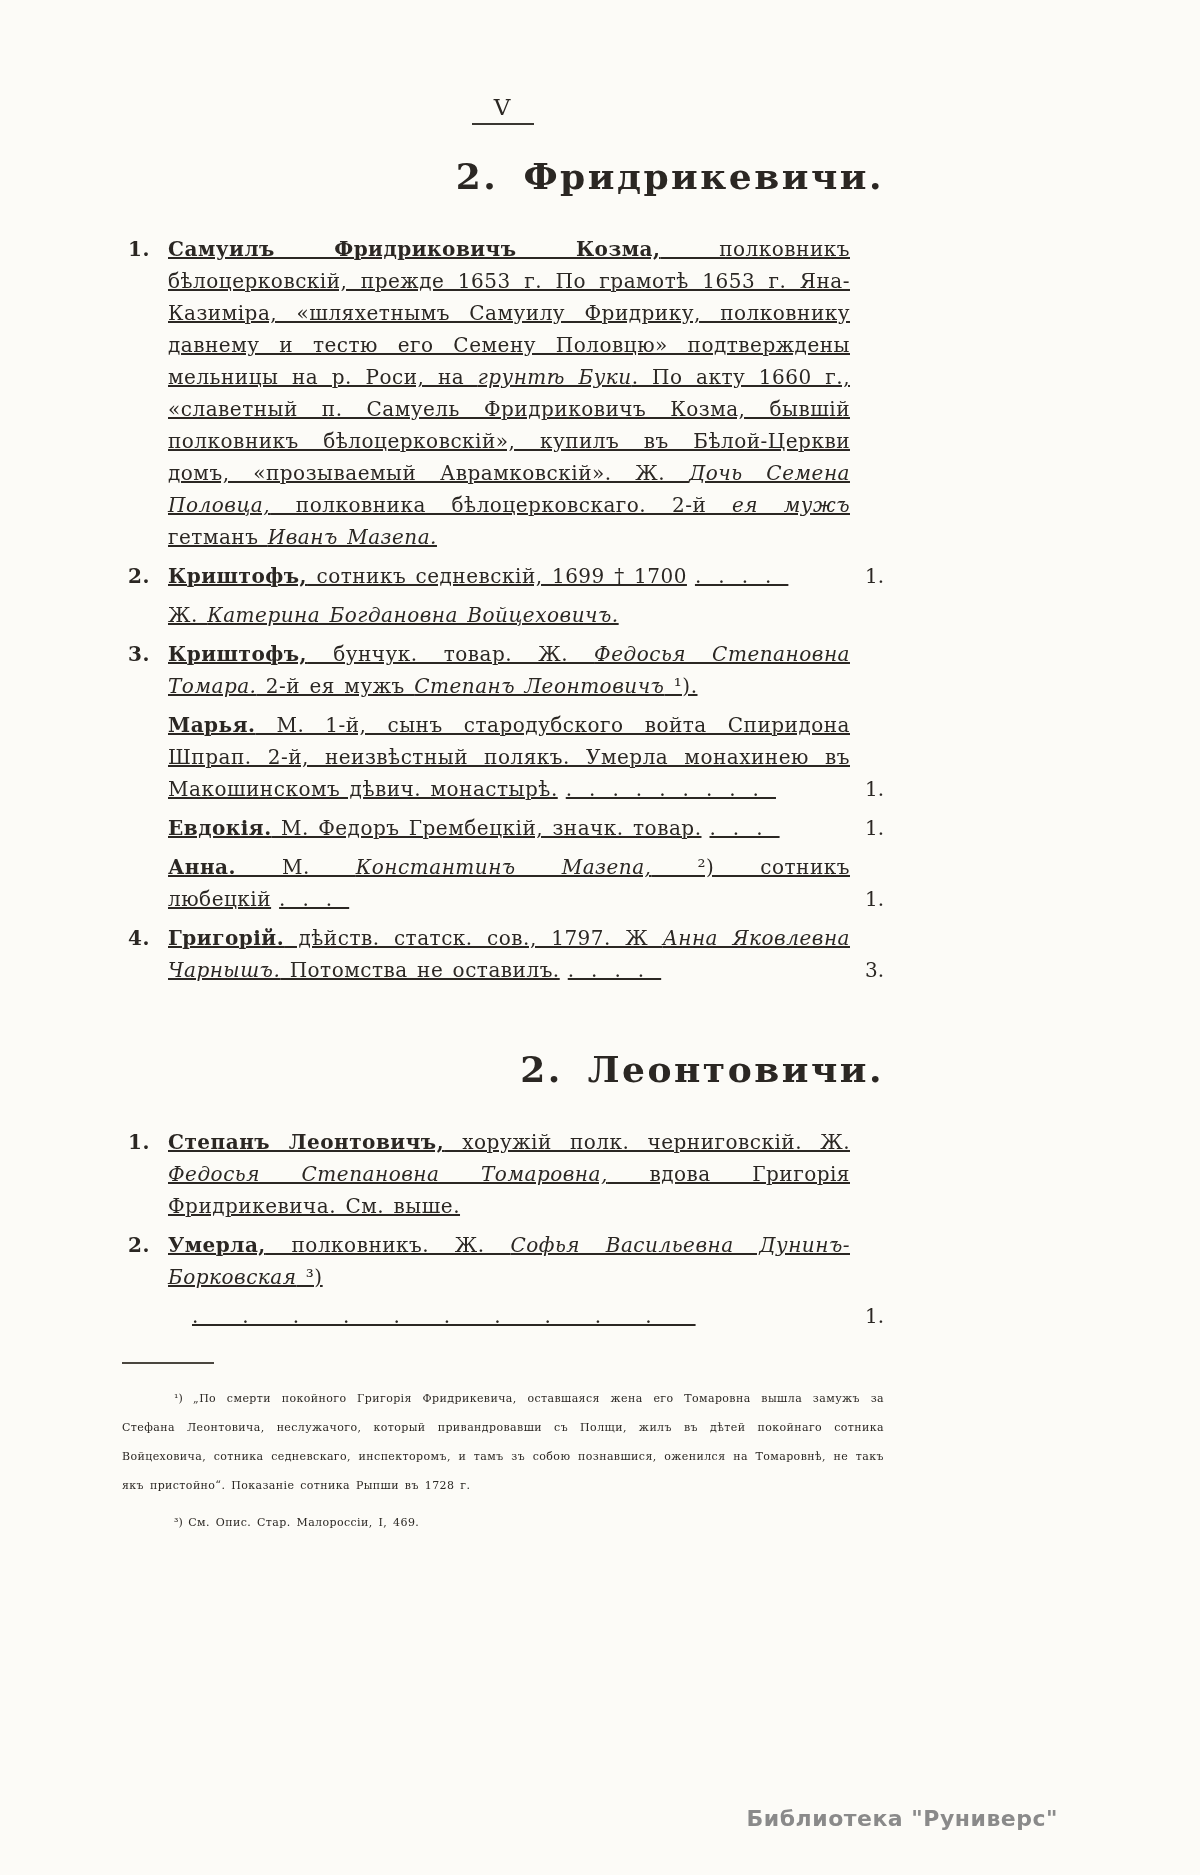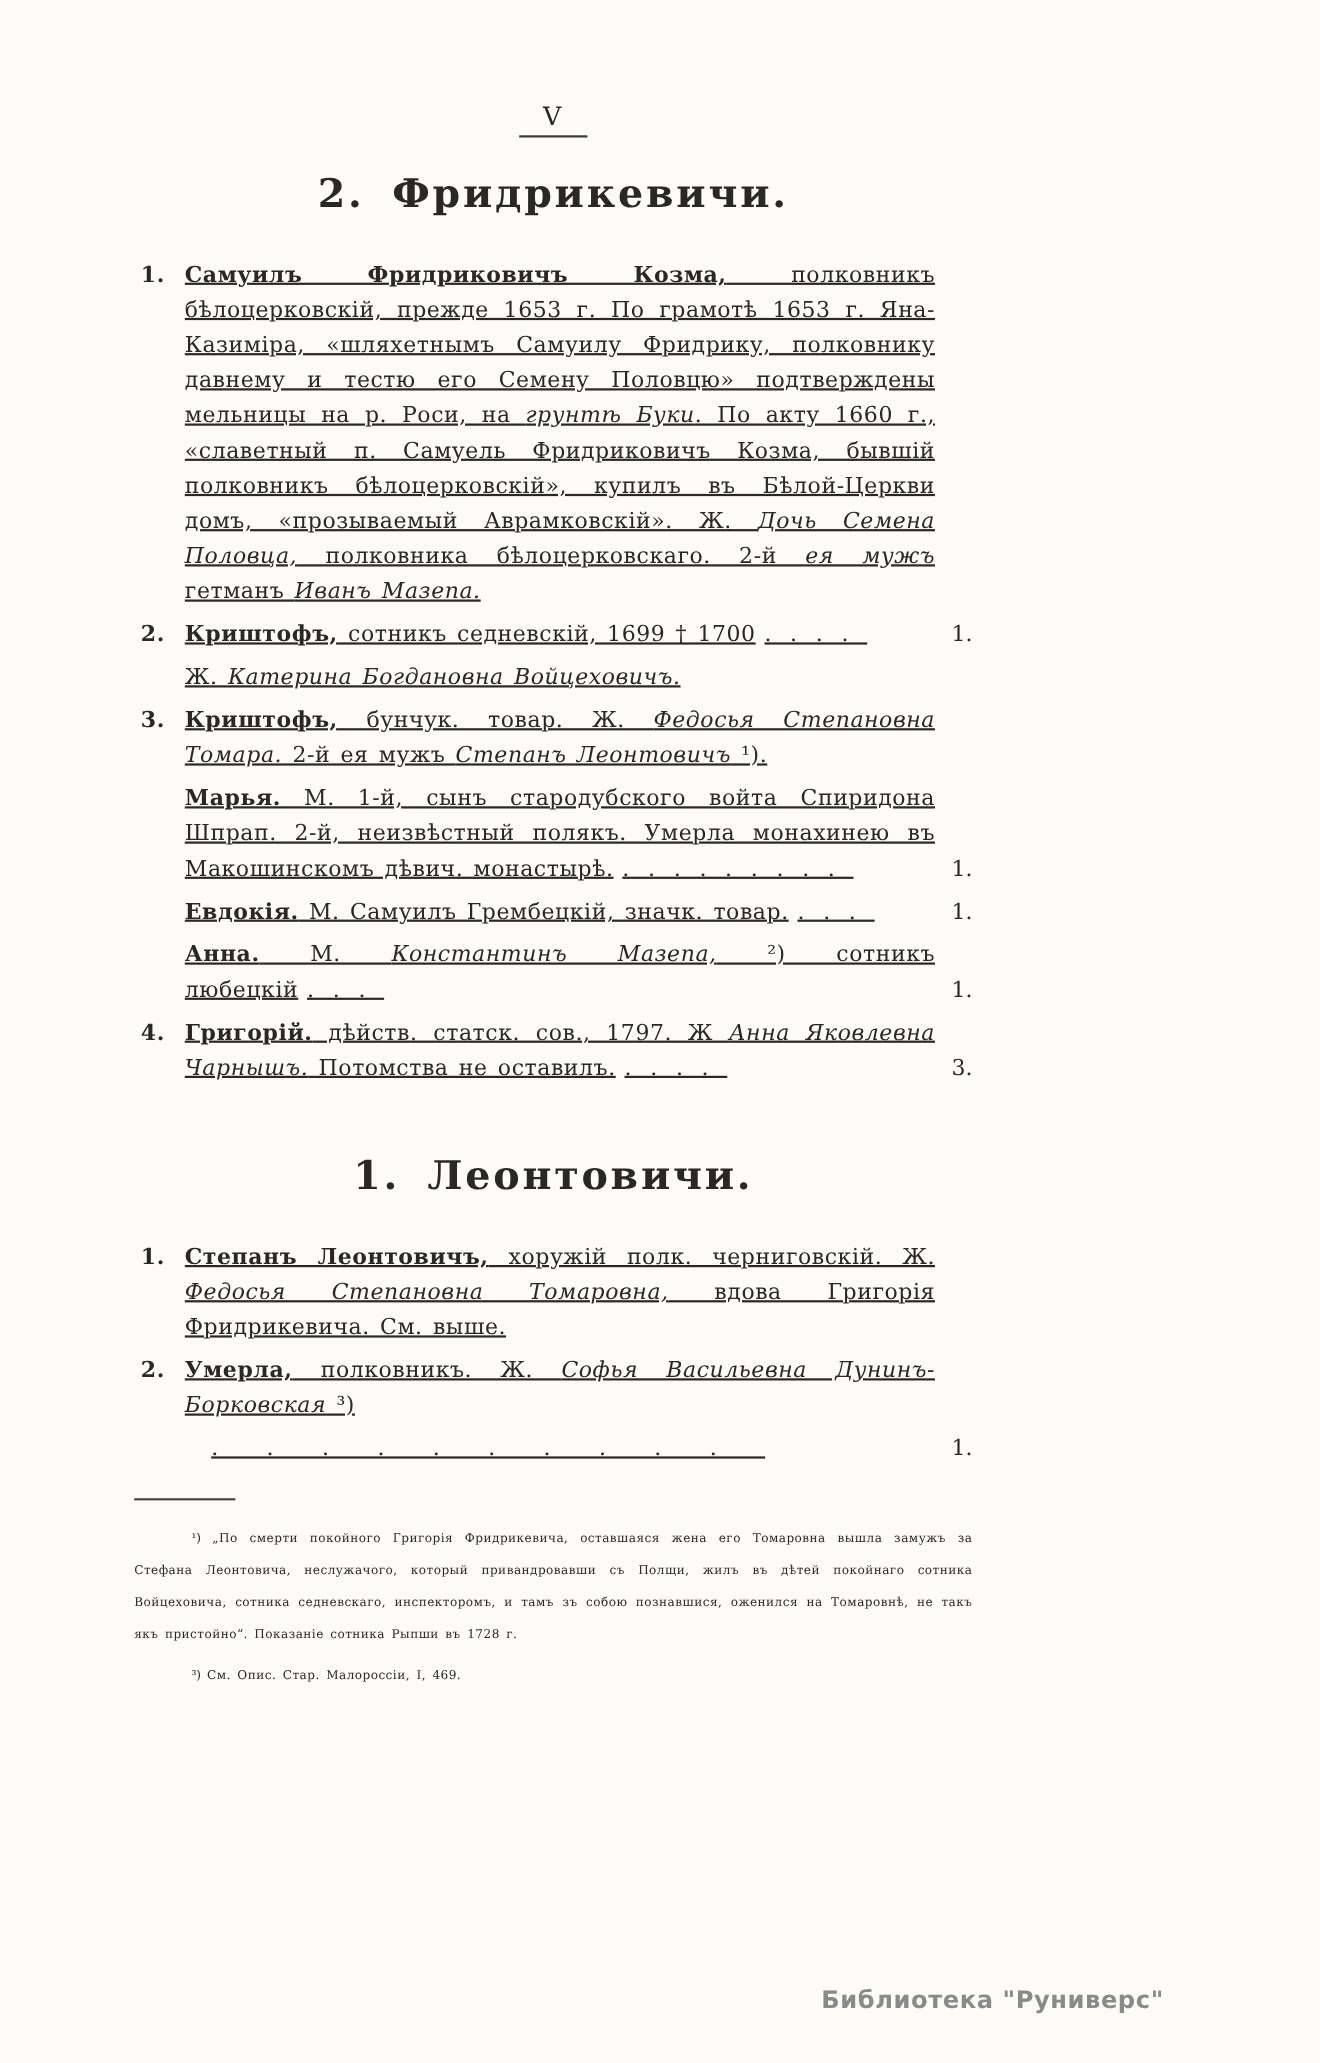--- a/index.html
+++ b/index.html
@@ -24,21 +24,21 @@
     display:inline-block;
     font-size:23px;letter-spacing:2px;font-weight:400;
   }
   .pagenum-rule{
     width:62px;height:0;border-top:2px solid #3a3732;
     margin:3px auto 0 auto;
   }
   
   .heading{
     font-size:36px;font-weight:700;
-    text-align:center;
+    text-align:right;
     letter-spacing:2.5px;word-spacing:10px;
     margin:30px 0 36px 0;
   }
   section + section .heading{margin-top:62px;}
   
   .entry{
     display:flex;
     margin:0 0 7px 0;
     font-size:20px;line-height:32px;
     letter-spacing:0.5px;word-spacing:2.5px;
@@ -114,33 +114,33 @@
           <div class="entry">
             <span class="num">3.</span>
             <div class="ebody"><span class="b">Криштофъ,</span><span> бунчук. товар. Ж. </span><span class="i">Федосья Степановна Томара.</span><span> 2-й ея мужъ </span><span class="i">Степанъ Леонтовичъ</span><span> ¹).</span></div>
           </div>
           <div class="entry">
             <span class="num"></span>
             <div class="ebody"><span class="b">Марья.</span><span> М. 1-й, сынъ стародубского войта Спиридона Шпрап. 2-й, неизвѣстный полякъ. Умерла монахинею въ Макошинскомъ дѣвич. монастырѣ.</span><span class="dots">.........</span><span class="ref">1.</span></div>
           </div>
           <div class="entry">
             <span class="num"></span>
-            <div class="ebody"><span class="b">Евдокія.</span><span> М. Самуилъ Грембецкій, значк. товар.</span><span class="dots">...</span><span class="ref">1.</span></div>
+            <div class="ebody"><span class="b">Евдокія.</span><span> М. Федоръ Грембецкій, значк. товар.</span><span class="dots">...</span><span class="ref">1.</span></div>
           </div>
           <div class="entry">
             <span class="num"></span>
             <div class="ebody"><span class="b">Анна.</span><span> М. </span><span class="i">Константинъ Мазепа,</span><span> ²) сотникъ любецкій</span><span class="dots">...</span><span class="ref">1.</span></div>
           </div>
           <div class="entry">
             <span class="num">4.</span>
             <div class="ebody"><span class="b">Григорій.</span><span> дѣйств. статск. сов., 1797. Ж </span><span class="i">Анна Яковлевна Чарнышъ.</span><span> Потомства не оставилъ.</span><span class="dots">....</span><span class="ref">3.</span></div>
           </div>
         </section>
         <section class="gen-section">
-          <h2 class="heading">1. Леонтовичи.</h2>
+          <h2 class="heading">2. Леонтовичи.</h2>
           <div class="entry">
             <span class="num">1.</span>
             <div class="ebody"><span class="b">Степанъ Леонтовичъ,</span><span> хоружій полк. черниговскій. Ж. </span><span class="i">Федосья Степановна Томаровна,</span><span> вдова Григорія Фридрикевича. См. выше.</span></div>
           </div>
           <div class="entry">
             <span class="num">2.</span>
             <div class="ebody"><span class="b">Умерла,</span><span> полковникъ. Ж. </span><span class="i">Софья Васильевна Дунинъ-Борковская</span><span> ³)</span></div>
           </div>
           <div class="entry">
             <span class="num"></span>

